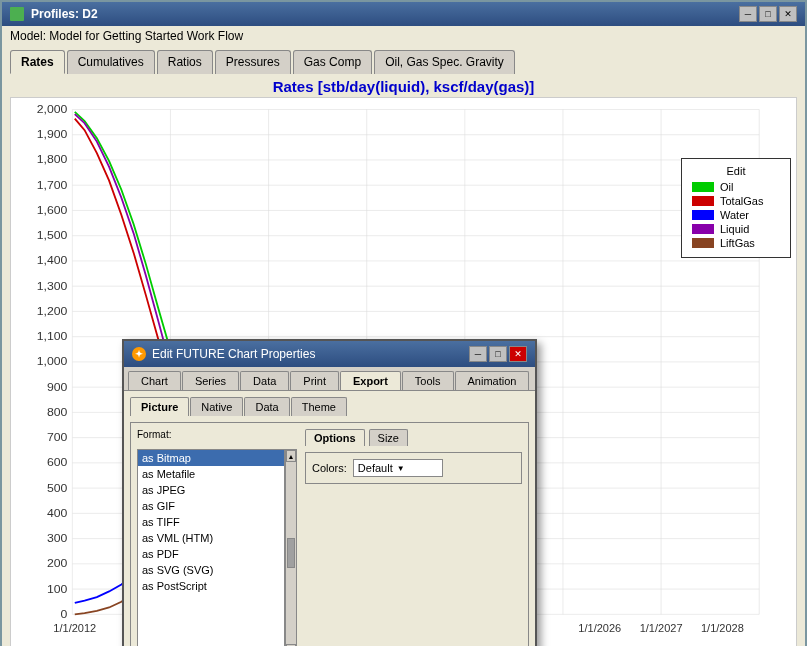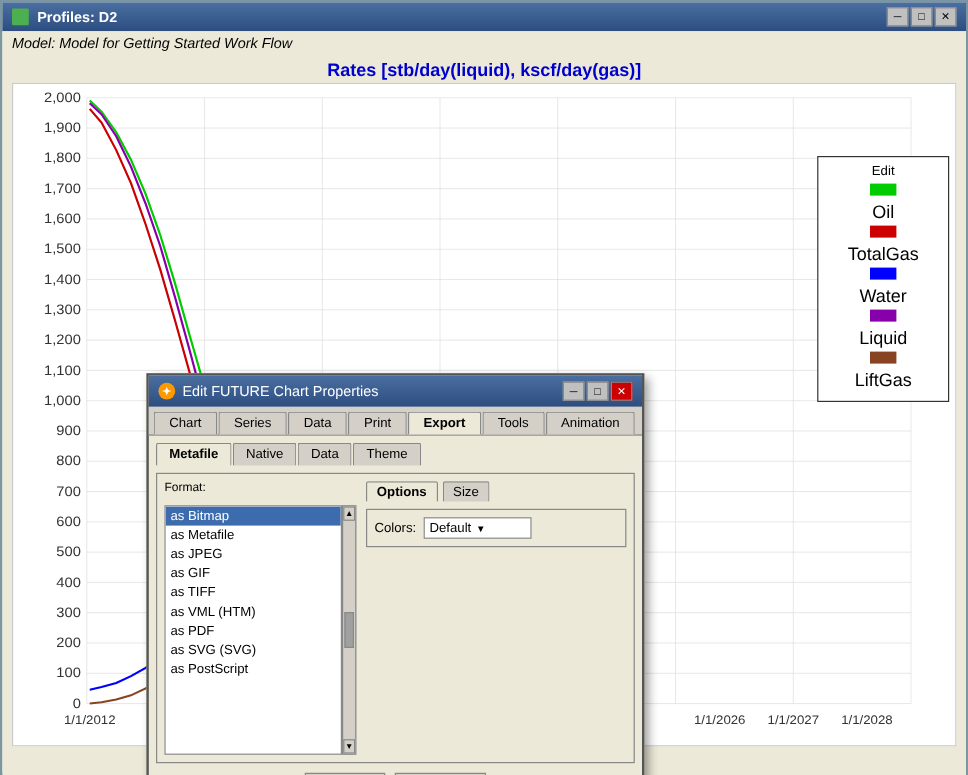--- a/index.html
+++ b/index.html
@@ -63,21 +63,20 @@
       cursor: pointer;
       color: #000;
     }
 
     
     .model-label {
       padding: 3px 8px;
       font-size: 12px;
       color: #000;
       background: #ece9d8;
-      font-style: italic;
     }
 
     
     .tab-bar {
       display: flex;
       padding: 4px 8px 0;
       background: #ece9d8;
       gap: 2px;
     }
     .tab {
@@ -139,22 +138,21 @@
       text-align: center;
       font-size: 11px;
       margin-bottom: 4px;
       font-weight: normal;
     }
     .legend-item {
       display: flex;
       align-items: center;
       gap: 6px;
       margin: 2px 0;
-      font-size: 15px;
-      flex-direction: column;
+      font-size: 11px;
     }
     .legend-color {
       width: 22px;
       height: 10px;
       display: inline-block;
     }
 
     
     .dialog {
       position: absolute;
@@ -389,20 +387,28 @@
     </div>
     <div class="title-bar-controls">
       <div class="title-btn">─</div>
       <div class="title-btn">□</div>
       <div class="title-btn">✕</div>
     </div>
   </div>
 
   <div class="model-label">Model: Model for Getting Started Work Flow</div>
 
+  <div class="tab-bar">
+    <div class="tab active">Rates</div>
+    <div class="tab">Cumulatives</div>
+    <div class="tab">Ratios</div>
+    <div class="tab">Pressures</div>
+    <div class="tab">Gas Comp</div>
+    <div class="tab">Oil, Gas Spec. Gravity</div>
+  </div>
 
   <div class="chart-container" style="position:relative; flex:1; padding:4px 8px 8px;">
 
     <div class="chart-title">Rates [stb/day(liquid), kscf/day(gas)]</div>
 
     <div class="chart-area" style="position:relative; height:calc(100% - 60px);">
       <svg class="chart-svg" viewBox="0 0 640 480" preserveAspectRatio="none" xmlns="http://www.w3.org/2000/svg">
 
         <rect x="50" y="10" width="560" height="440" fill="white"></rect>
 
@@ -530,21 +536,21 @@
         <div class="dialog-tab">Data</div>
         <div class="dialog-tab">Print</div>
         <div class="dialog-tab active">Export</div>
         <div class="dialog-tab">Tools</div>
         <div class="dialog-tab">Animation</div>
       </div>
 
       <div class="dialog-body">
 
         <div class="sub-tab-bar">
-          <div class="sub-tab active">Metafile</div>
+          <div class="sub-tab active">Picture</div>
           <div class="sub-tab">Native</div>
           <div class="sub-tab">Data</div>
           <div class="sub-tab">Theme</div>
         </div>
 
         <div class="content-area">
 
           <div class="format-section">
             <div class="format-label">Format:</div>
             <div class="format-list-container">

